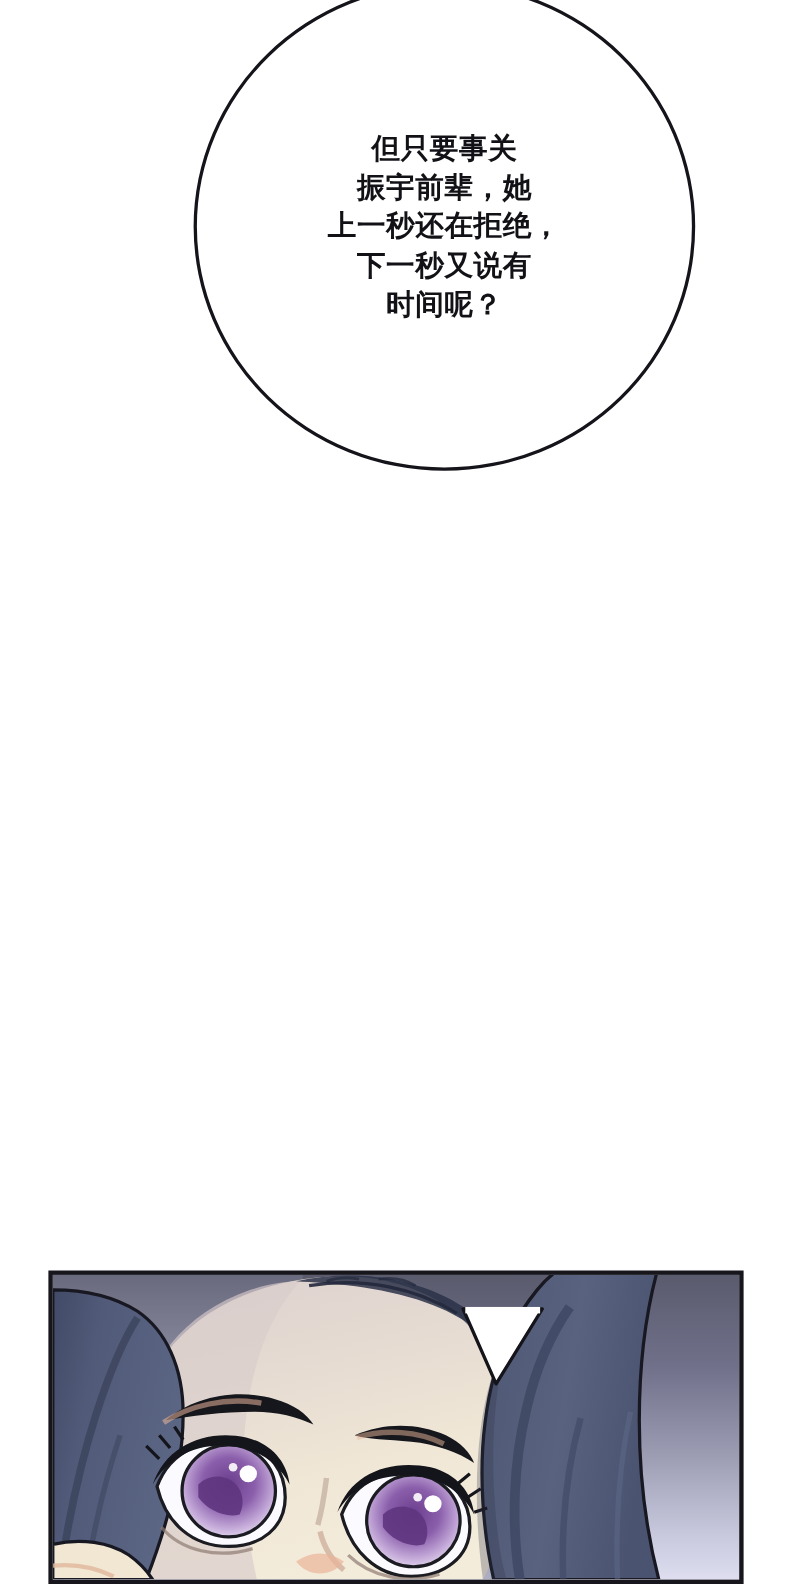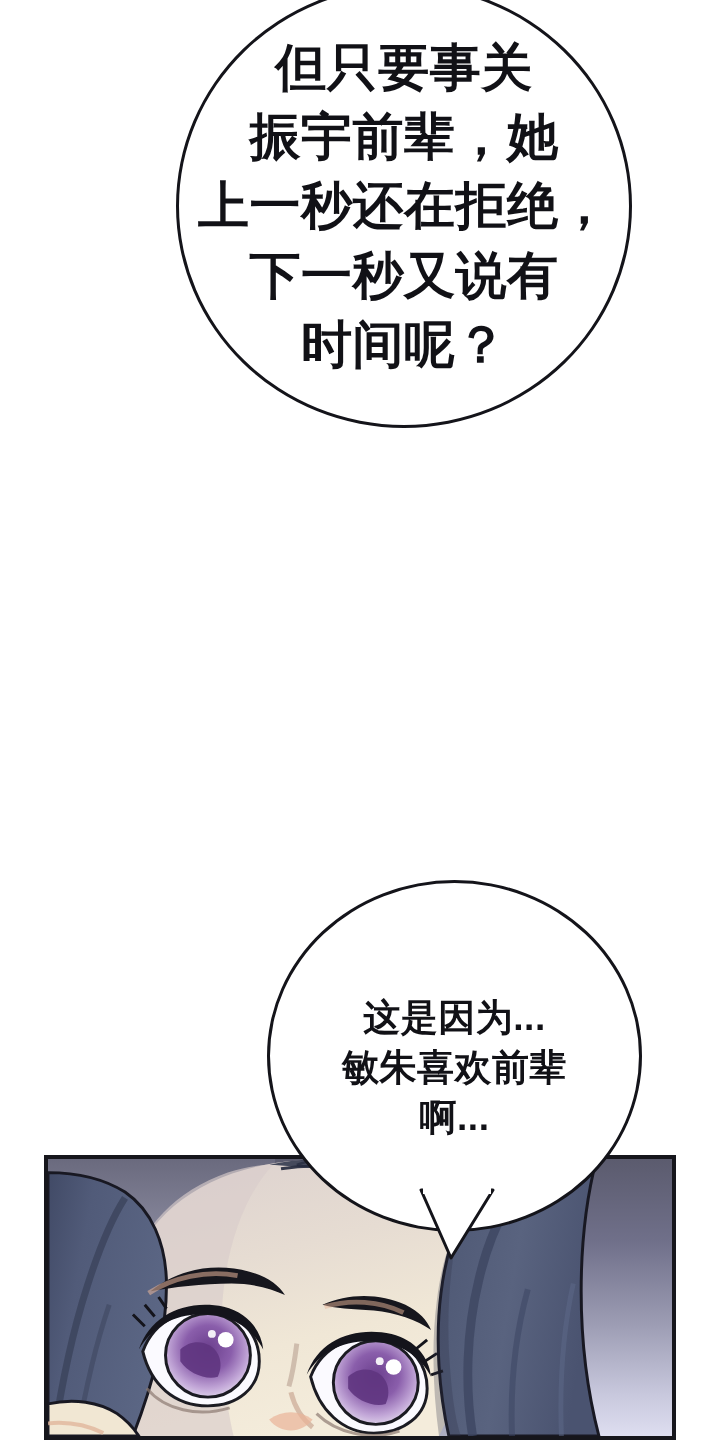--- a/index.html
+++ b/index.html
@@ -41,21 +41,21 @@
     line-height: 1.30;
     font-family: "Liberation Sans", "DejaVu Sans", sans-serif;
   }
 
   #bubble-1 {
     left: 176px;
     top: -16px;
     width: 456px;
     height: 444px;
   }
-  #bubble-1 .bubble-text { font-size: 51px; line-height: 1.36; }
+  #bubble-1 .bubble-text { font-size: 26px; line-height: 1.36; }
 
   #bubble-2 {
     left: 164px;
     top: 479px;
     width: 392px;
     height: 368px;
   }
   #bubble-2 .bubble-text { font-size: 37px; line-height: 1.36; transform: translateY(6px); }
 
   #bubble-3 {
@@ -236,19 +236,14 @@
 
   <div class="bubble" id="bubble-1">
     <div class="bubble-text">但只要事关
 振宇前辈，她
 上一秒还在拒绝，
 下一秒又说有
 时间呢？</div>
   </div>
 
 
-  <div class="bubble" id="bubble-3">
-    <div class="bubble-text">这是因为...
-敏朱喜欢前辈
-啊...</div>
-  </div>
 
 </div>
 
 </body></html>

